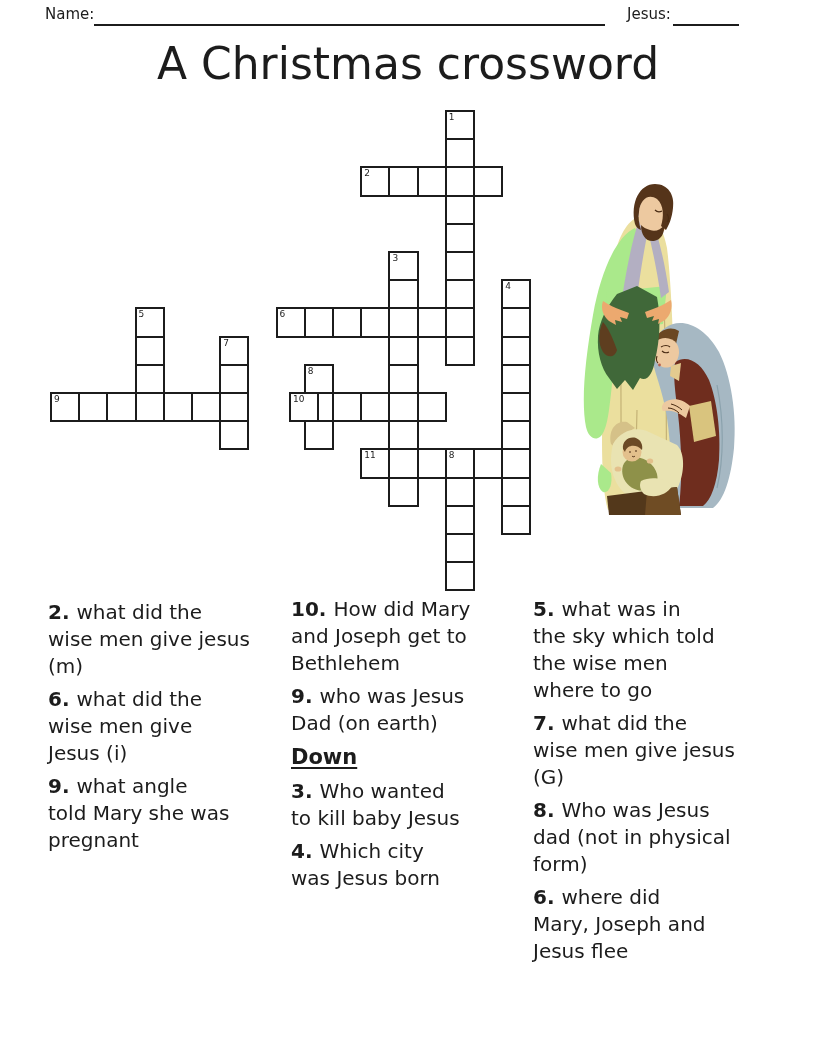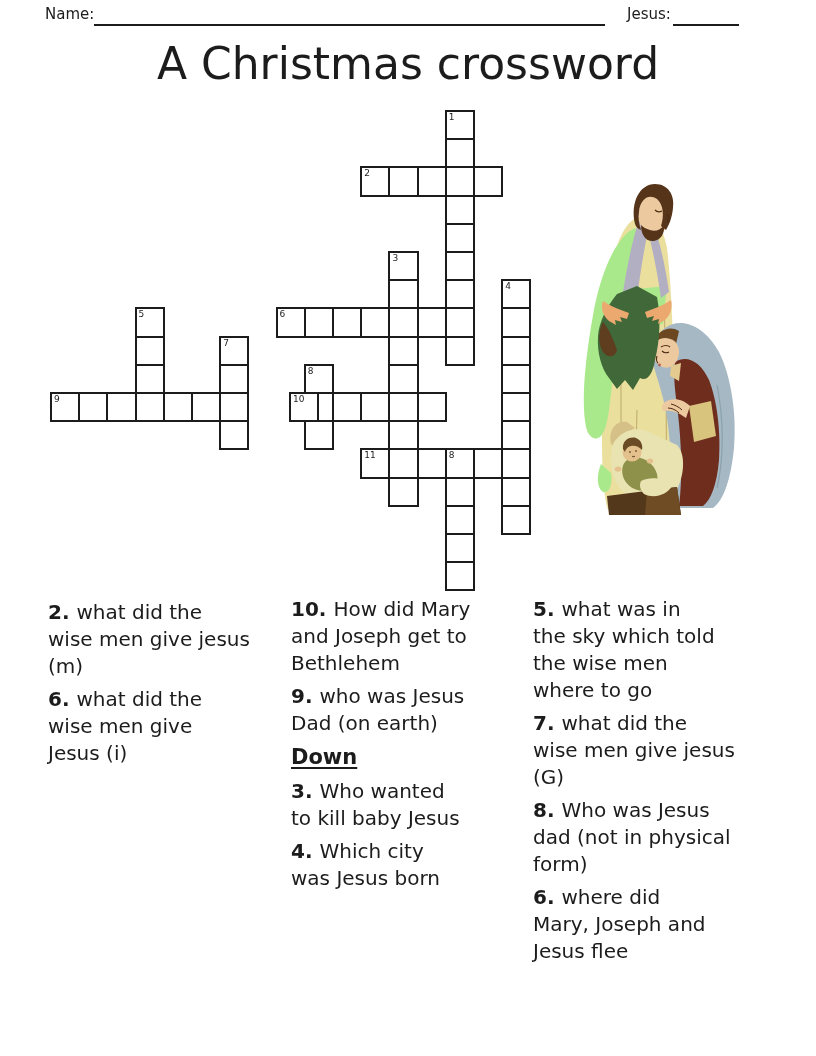--- a/index.html
+++ b/index.html
@@ -181,20 +181,21 @@
   <ellipse cx="73" cy="281" rx="3.2" ry="2.6" fill="#e3c08c"></ellipse>
   <path d="M64,301 C74,296 88,298 95,306 C90,315 77,319 67,314 C63,310 62,305 64,301 Z" fill="#e9e3b2"></path>
   <circle cx="55" cy="272" r="9.5" fill="#e3c08c"></circle>
   <path d="M46,269 C45,261 52,256 59,258 C64,260 66,265 65,270 C60,264 50,264 48,272 Z" fill="#6b4a26"></path>
   <path fill="none" stroke-width="1" d="M52,272 L54,272 M58,271 L60,271 M55,276 C56,277 57,277 58,276" stroke="#4a2c14"></path>
 </svg>
 
 <div class="clue-col" id="clue-col-0">
     <div class="clue"><b>2. </b>what did the<br>wise men give jesus<br>(m)</div>
     <div class="clue"><b>6. </b>what did the<br>wise men give<br>Jesus (i)</div>
+    <div class="clue"><b>9. </b>what angle<br>told Mary she was<br>pregnant</div>
   </div>
 <div class="clue-col" id="clue-col-1">
     <div class="clue"><b>10. </b>How did Mary<br>and Joseph get to<br>Bethlehem</div>
     <div class="clue"><b>9. </b>who was Jesus<br>Dad (on earth)</div>
     <div class="clue-heading">Down</div>
     <div class="clue"><b>3. </b>Who wanted<br>to kill baby Jesus</div>
     <div class="clue"><b>4. </b>Which city<br>was Jesus born</div>
   </div>
 <div class="clue-col" id="clue-col-2">
     <div class="clue"><b>5. </b>what was in<br>the sky which told<br>the wise men<br>where to go</div>

